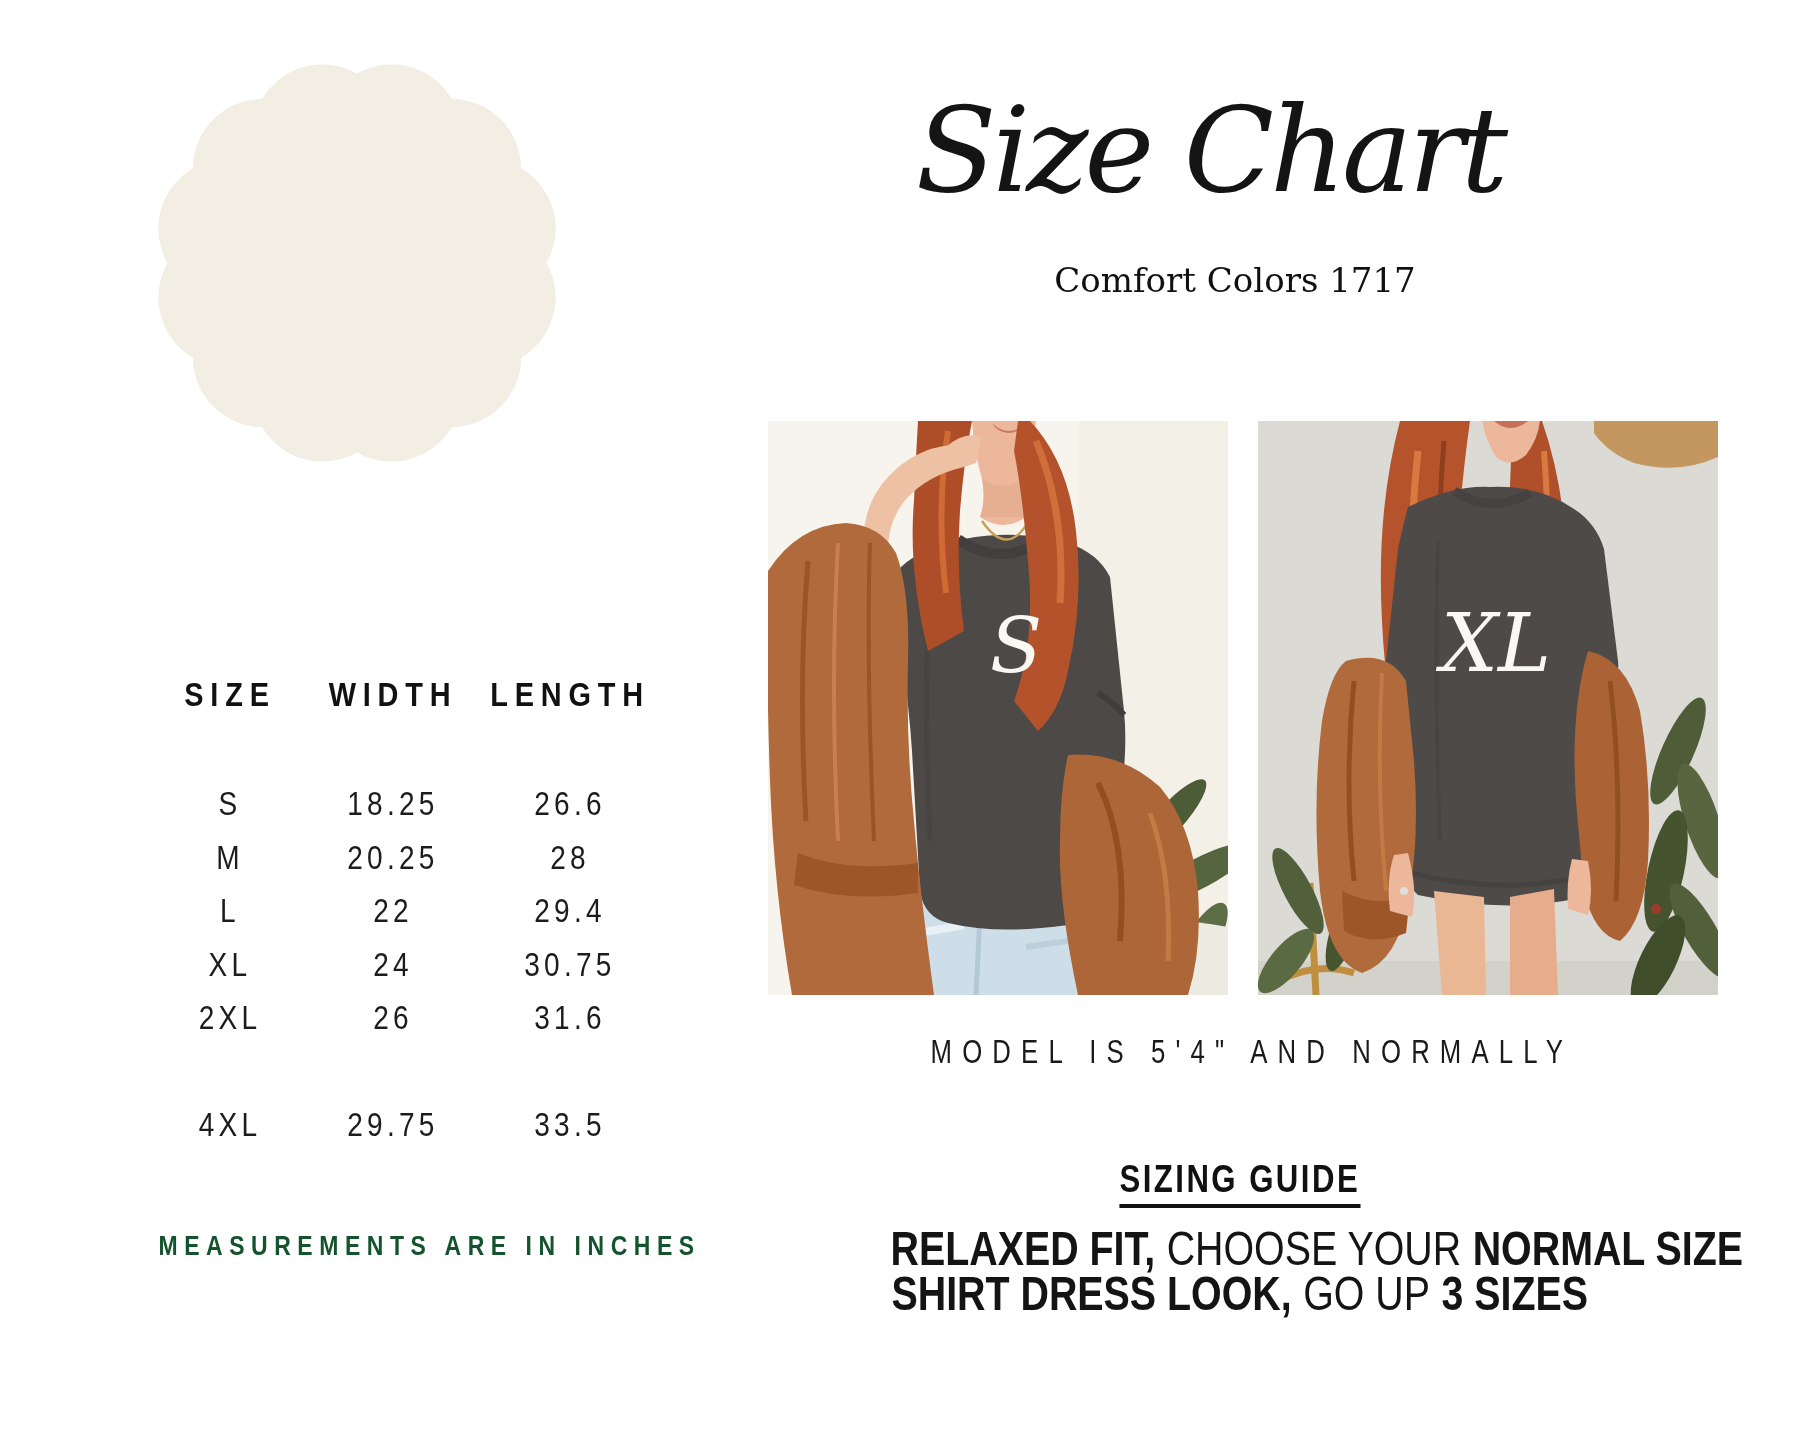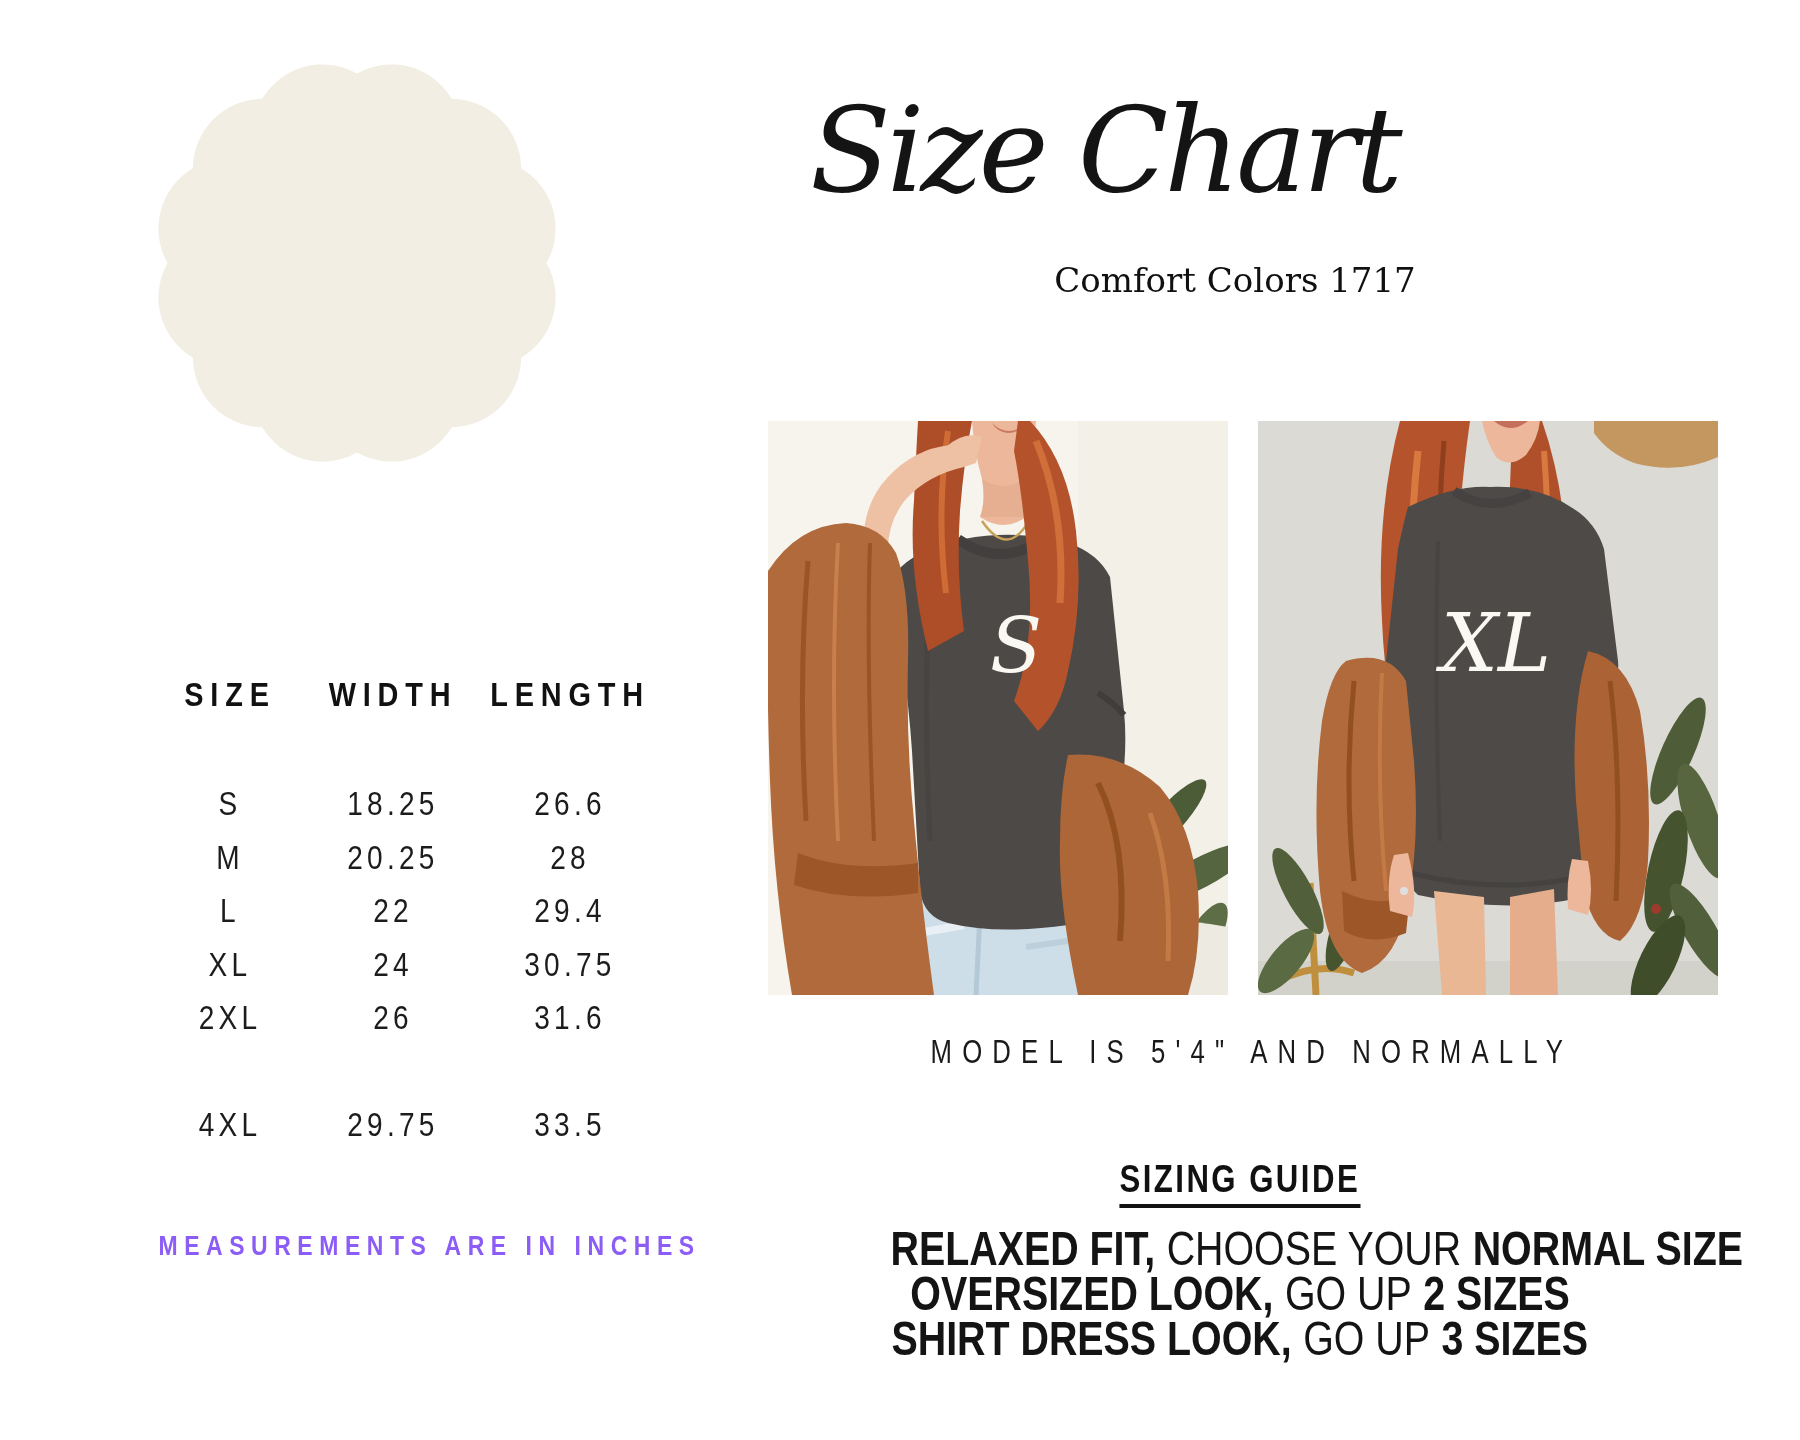--- a/index.html
+++ b/index.html
@@ -12,20 +12,21 @@
     overflow:hidden;
   }
   .abs { position:absolute; }
 
   
   #blob { left:148px; top:56px; width:418px; height:414px; }
 
   
   .title {
     left:810px; top:70px; width:800px;
+    text-align:center;
     font-family:"DejaVu Serif", serif;
     font-style:italic;
     font-size:118px; line-height:160px;
     letter-spacing:-4px;
     color:#141414;
   }
   .subtitle {
     left:835px; top:252px; width:800px;
     text-align:center;
     font-family:"DejaVu Serif", serif;
@@ -46,21 +47,21 @@
     letter-spacing:5px;
     color:#1c1c1c;
   }
   .hd { font-weight:700; font-size:34px; letter-spacing:8px; color:#111; }
   .c1 { left:150px; } .c2 { left:313px; } .c3 { left:490px; }
   .trow { position:absolute; left:0; width:100%; height:40px; }
   .footnote {
     left:99px; top:1230px; width:640px;
     text-align:center;
     font-weight:700; font-size:28px; letter-spacing:8px;
-    color:#8b5cf6;
+    color:#14532d;
   }
 
   
   .photo { width:460px; height:574px; overflow:hidden; }
   .photo svg { display:block; width:100%; height:100%; }
   #photo-s  { left:768px;  top:421px; }
   #photo-xl { left:1258px; top:421px; }
   .shirt-label {
     position:absolute;
     color:#faf8f2;
@@ -288,21 +289,16 @@
   <span class="cond">SIZING GUIDE</span>
 </div>
 <div class="abs guide-lines">
   <div>
     <span class="cond">
       <span class="seg seg-b">RELAXED FIT,</span><span class="seg seg-r">CHOOSE YOUR</span><span class="seg seg-b">NORMAL SIZE</span>
     </span>
   </div>
   <div>
     <span class="cond">
-      <span class="seg seg-b">OVERSIZED LOOK,</span><span class="seg seg-r">GO UP</span><span class="seg seg-b">2 SIZES</span>
-    </span>
-  </div>
-  <div>
-    <span class="cond">
       <span class="seg seg-b">SHIRT DRESS LOOK,</span><span class="seg seg-r">GO UP</span><span class="seg seg-b">3 SIZES</span>
     </span>
   </div>
 </div>
 
 </body></html>

